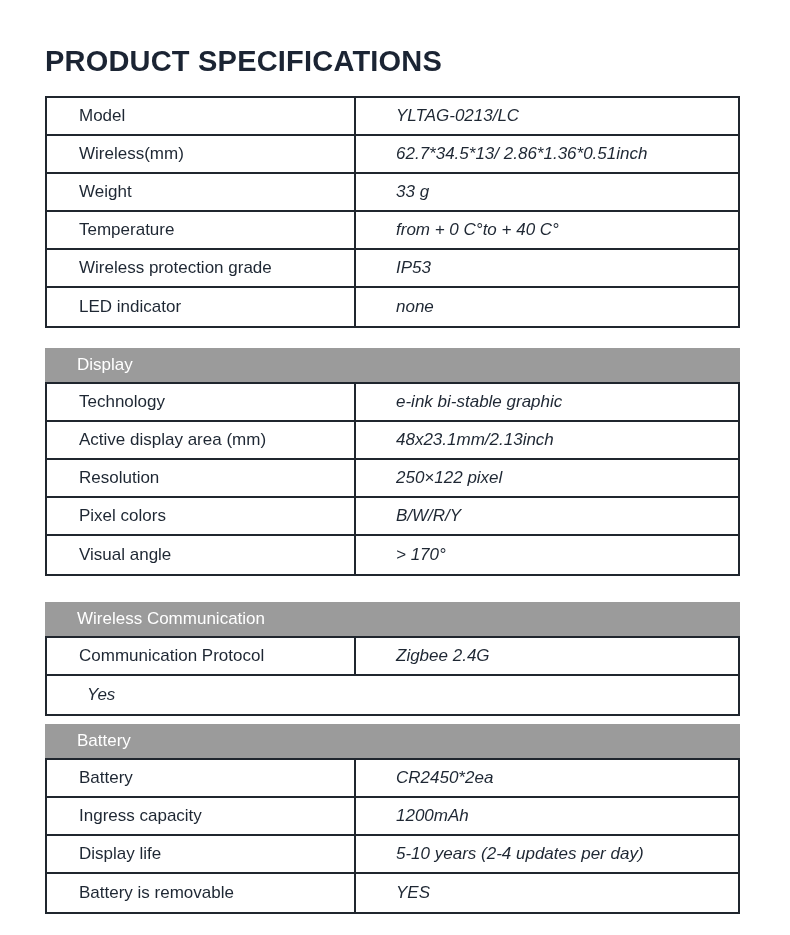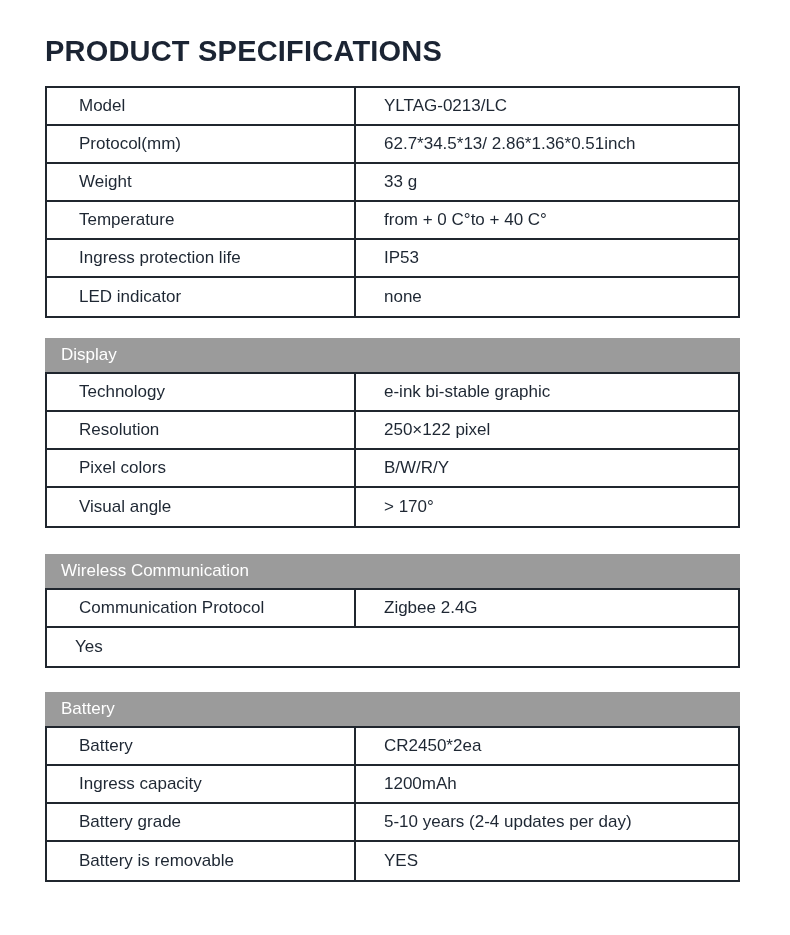--- a/index.html
+++ b/index.html
@@ -20,43 +20,43 @@
   }
   .page {
     position: relative;
     width: 790px;
     height: 935px;
     background: var(--page-bg);
   }
   .content {
     position: absolute;
     left: 45px;
-    top: 6px;
+    top: 16px;
     width: 695px;
   }
   .page-title {
     margin-top: 29px;
     font-size: 29px;
     line-height: 33px;
     font-weight: bold;
     letter-spacing: 0.2px;
     color: var(--title-text);
   }
   .section { margin-top: 20px; }
   .section:first-of-type { margin-top: 18px; }
   .section:nth-of-type(3) { margin-top: 26px; }
-  .section:nth-of-type(4) { margin-top: 24px; }
+  .section:nth-of-type(4) { margin-top: 8px; }
   .section-header {
     height: 34px;
     background: var(--section-header-bg);
     color: var(--section-header-text);
     font-size: 17px;
     display: flex;
     align-items: center;
-    padding-left: 16px;
+    padding-left: 32px;
   }
   .rows {
     border: 2px solid var(--border);
     background: #fff;
   }
   .row {
     display: flex;
     height: 38px;
     border-bottom: 2px solid var(--border);
   }
@@ -70,64 +70,69 @@
     overflow: hidden;
   }
   .cell.label {
     width: 309px;
     flex: 0 0 309px;
     border-right: 2px solid var(--border);
     padding-left: 32px;
   }
   .cell.value {
     flex: 1;
-    padding-left: 28px;
+    padding-left: 40px;
+    font-style: italic;
   }
 </style>
 </head>
 <body>
 
 <div class="page">
   <div class="content">
     <h1 class="page-title">PRODUCT SPECIFICATIONS</h1>
     <div>
         <section class="section">
           <div class="rows">
             <div class="row">
               <div class="cell label">Model</div>
               <div class="cell value">YLTAG-0213/LC</div>
             </div>
             <div class="row">
-              <div class="cell label">Protocol(mm)</div>
+              <div class="cell label">Wireless(mm)</div>
               <div class="cell value">62.7*34.5*13/ 2.86*1.36*0.51inch</div>
             </div>
             <div class="row">
               <div class="cell label">Weight</div>
               <div class="cell value">33 g</div>
             </div>
             <div class="row">
               <div class="cell label">Temperature</div>
               <div class="cell value">from + 0 C°to + 40 C°</div>
             </div>
             <div class="row">
-              <div class="cell label">Ingress protection life</div>
+              <div class="cell label">Wireless protection grade</div>
               <div class="cell value">IP53</div>
             </div>
             <div class="row">
               <div class="cell label">LED indicator</div>
               <div class="cell value">none</div>
             </div>
           </div>
         </section>
         <section class="section">
           <div class="section-header">Display</div>
           <div class="rows">
             <div class="row">
               <div class="cell label">Technology</div>
               <div class="cell value">e-ink bi-stable graphic</div>
+            </div>
+            <div class="row">
+              <div class="cell label">Active display area (mm)</div>
+              <div class="cell value">48x23.1mm/2.13inch</div>
             </div>
             <div class="row">
               <div class="cell label">Resolution</div>
               <div class="cell value">250×122 pixel</div>
             </div>
             <div class="row">
               <div class="cell label">Pixel colors</div>
               <div class="cell value">B/W/R/Y</div>
             </div>
             <div class="row">
@@ -153,21 +158,21 @@
           <div class="rows">
             <div class="row">
               <div class="cell label">Battery</div>
               <div class="cell value">CR2450*2ea</div>
             </div>
             <div class="row">
               <div class="cell label">Ingress capacity</div>
               <div class="cell value">1200mAh</div>
             </div>
             <div class="row">
-              <div class="cell label">Battery grade</div>
+              <div class="cell label">Display life</div>
               <div class="cell value">5-10 years (2-4 updates per day)</div>
             </div>
             <div class="row">
               <div class="cell label">Battery is removable</div>
               <div class="cell value">YES</div>
             </div>
           </div>
         </section>
       </div>
   </div>

